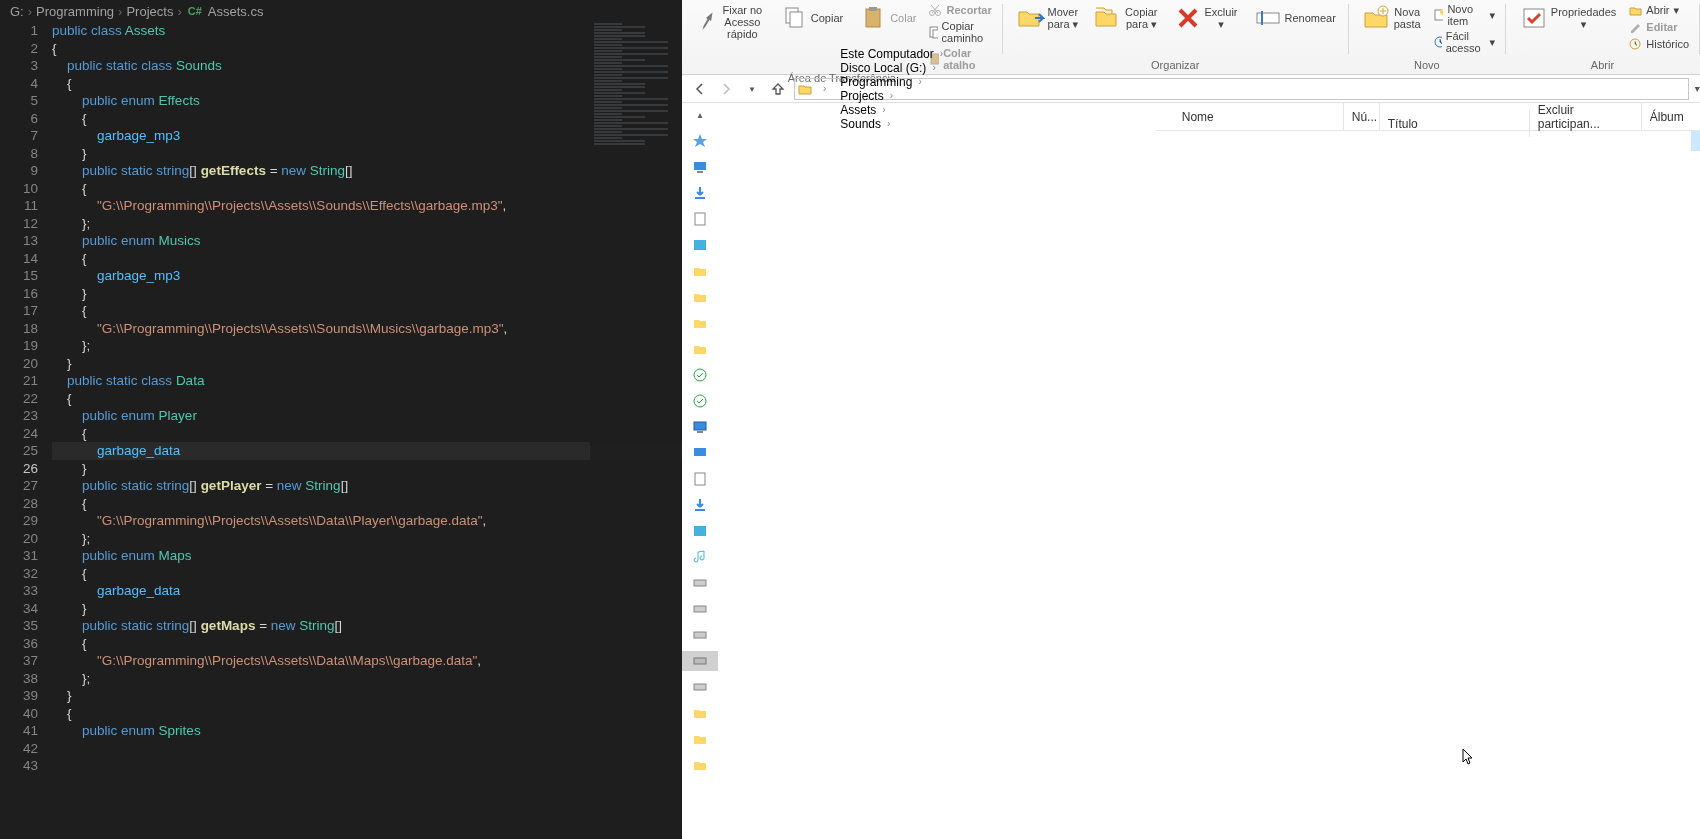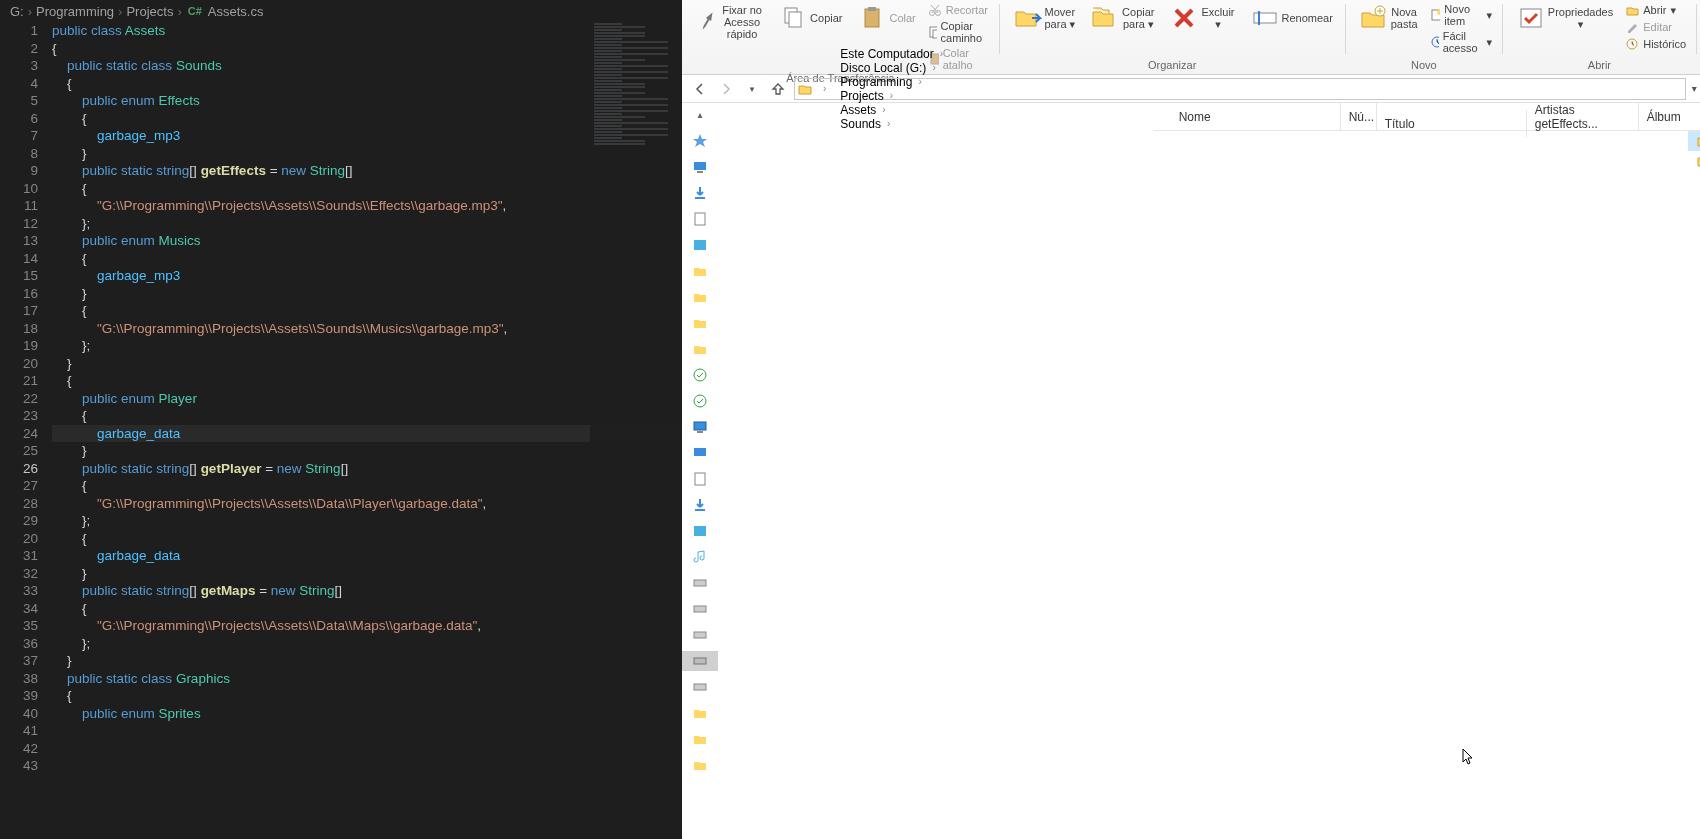--- a/index.html
+++ b/index.html
@@ -37,21 +37,21 @@
 
 .ribbon { height:75px; background:linear-gradient(#fafafa,#f3f3f3); border-bottom:1px solid #d0d0d0; display:flex; font-size:11px; color:#444; }
 .rgrp { display:flex; flex-direction:column; align-items:center; padding:0 6px; }
 .rgrp .items { flex:1; display:flex; align-items:flex-start; gap:2px; padding-top:2px;}
 .rgrp .lbl { height:18px; display:flex; align-items:center; color:#666; font-size:11px; }
 .btn-v { display:flex; flex-direction:row; align-items:center; justify-content:flex-start; padding:2px 6px; cursor:default; text-align:center; gap:1px; }
 .btn-v .ic { width:32px; height:28px; display:flex; align-items:center; justify-content:center; }
 .btn-v .t { font-size:11px; line-height:12px; }
 .btn-h-stack { display:flex; flex-direction:column; gap:1px; }
 .btn-h { display:flex; align-items:center; gap:4px; padding:1px 4px; font-size:11px; color:#444; }
-.btn-h.dis { color:#9c9c9c; }
+.btn-h.dis { color:#9c9c9c;font-weight:bold; }
 .sep { width:1px; background:#d8d8d8; margin:4px 0 20px 0; }
 svg { display:block; }
 
 .addr { height:28px; display:flex; align-items:center; gap:6px; padding:0 8px; border-bottom:1px solid #e0e0e0; }
 .nav-ic { width:20px; height:20px; display:flex; align-items:center; justify-content:center; color:#555; }
 .nav-ic.dis{ color:#b8b8b8; }
 .crumbbar { flex:1; height:22px; border:1px solid #c7c7c7; display:flex; align-items:center; padding:0 2px; gap:0; font-size:12px; }
 .crumbbar .fic{ width:16px; height:16px; display:flex; align-items:center; justify-content:center; }
 .crumb { display:flex; align-items:center; padding:0 4px; height:100%; }
 .crumb .ch { color:#888; padding:0 6px; font-size:10px;}
@@ -147,38 +147,39 @@
         <div class="row"><span class="pl">            </span><span class="str">"G:\\Programming\\Projects\\Assets\\Sounds\\Effects\\garbage.mp3"</span><span class="pl">,</span></div>
         <div class="row"><span class="pl">        };</span></div>
         <div class="row"><span class="pl">        </span><span class="kw">public</span><span class="pl"> </span><span class="kw">enum</span><span class="pl"> </span><span class="cls">Musics</span></div>
         <div class="row"><span class="pl">        {</span></div>
         <div class="row"><span class="pl">            </span><span class="en">garbage_mp3</span></div>
         <div class="row"><span class="pl">        }</span></div>
         <div class="row"><span class="pl">        {</span></div>
         <div class="row"><span class="pl">            </span><span class="str">"G:\\Programming\\Projects\\Assets\\Sounds\\Musics\\garbage.mp3"</span><span class="pl">,</span></div>
         <div class="row"><span class="pl">        };</span></div>
         <div class="row"><span class="pl">    }</span></div>
+        <div class="row"><span class="pl">    </span><span class="kw">public</span><span class="pl"> </span><span class="kw">static</span><span class="pl"> </span><span class="kw">class</span><span class="pl"> </span><span class="cls">Data</span></div>
         <div class="row"><span class="pl">    {</span></div>
         <div class="row"><span class="pl">        </span><span class="kw">public</span><span class="pl"> </span><span class="kw">enum</span><span class="pl"> </span><span class="cls">Player</span></div>
         <div class="row"><span class="pl">        {</span></div>
         <div class="row hl"><span class="pl">            </span><span class="en">garbage_data</span></div>
         <div class="row"><span class="pl">        }</span></div>
         <div class="row"><span class="pl">        </span><span class="kw">public</span><span class="pl"> </span><span class="kw">static</span><span class="pl"> </span><span class="kw">string</span><span class="pl">[] </span><span class="fn">getPlayer</span><span class="pl"> = </span><span class="kw">new</span><span class="pl"> </span><span class="tp">String</span><span class="pl">[]</span></div>
         <div class="row"><span class="pl">        {</span></div>
         <div class="row"><span class="pl">            </span><span class="str">"G:\\Programming\\Projects\\Assets\\Data\\Player\\garbage.data"</span><span class="pl">,</span></div>
         <div class="row"><span class="pl">        };</span></div>
+        <div class="row"><span class="pl">        </span><span class="kw">public</span><span class="pl"> </span><span class="kw">enum</span><span class="pl"> </span><span class="cls">Maps</span></div>
         <div class="row"><span class="pl">        {</span></div>
         <div class="row"><span class="pl">            </span><span class="en">garbage_data</span></div>
         <div class="row"><span class="pl">        }</span></div>
         <div class="row"><span class="pl">        </span><span class="kw">public</span><span class="pl"> </span><span class="kw">static</span><span class="pl"> </span><span class="kw">string</span><span class="pl">[] </span><span class="fn">getMaps</span><span class="pl"> = </span><span class="kw">new</span><span class="pl"> </span><span class="tp">String</span><span class="pl">[]</span></div>
         <div class="row"><span class="pl">        {</span></div>
         <div class="row"><span class="pl">            </span><span class="str">"G:\\Programming\\Projects\\Assets\\Data\\Maps\\garbage.data"</span><span class="pl">,</span></div>
         <div class="row"><span class="pl">        };</span></div>
         <div class="row"><span class="pl">    }</span></div>
-        <div class="row"><span class="pl">    </span><span class="kw">public</span><span class="pl"> </span><span class="kw">static</span><span class="pl"> </span><span class="kw">class</span><span class="pl"> </span><span class="cls">Graphics</span></div>
         <div class="row"><span class="pl">    {</span></div>
         <div class="row"><span class="pl">        </span><span class="kw">public</span><span class="pl"> </span><span class="kw">enum</span><span class="pl"> </span><span class="cls">Sprites</span></div>
       </div>
     <div class="minimap" id="minimap">
         <div class="mm-line s"></div>
         <div class="mm-line m"></div>
         <div class="mm-line s"></div>
         <div class="mm-line m"></div>
         <div class="mm-line m"></div>
         <div class="mm-line s"></div>
@@ -610,21 +611,21 @@
           </svg>
         </span>
     </div>
 
     <div class="filepane">
       <div class="cols" id="cols">
           <div style="width:18px"></div>
           <div class="col" style="width: 170px;">Nome</div>
           <div class="col" style="width: 36px;">Nú...</div>
           <div class="col" style="width: 150px; margin-top: 14px;">Título</div>
-          <div class="col" style="width: 112px;">Artistas getEffects...</div>
+          <div class="col" style="width: 112px;">Excluir participan...</div>
           <div class="col" style="width: 120px;">Álbum</div>
         </div>
       <div class="rows" id="rows">
           <div class="frow sel">
             <svg class="fico" width="16" height="16">
               <path d="M2 5h5l1 1h6v7H2z" fill="#ffd766" stroke="#caa13c"></path>
             </svg>
             <span>Effects</span>
           </div>
           <div class="frow">

